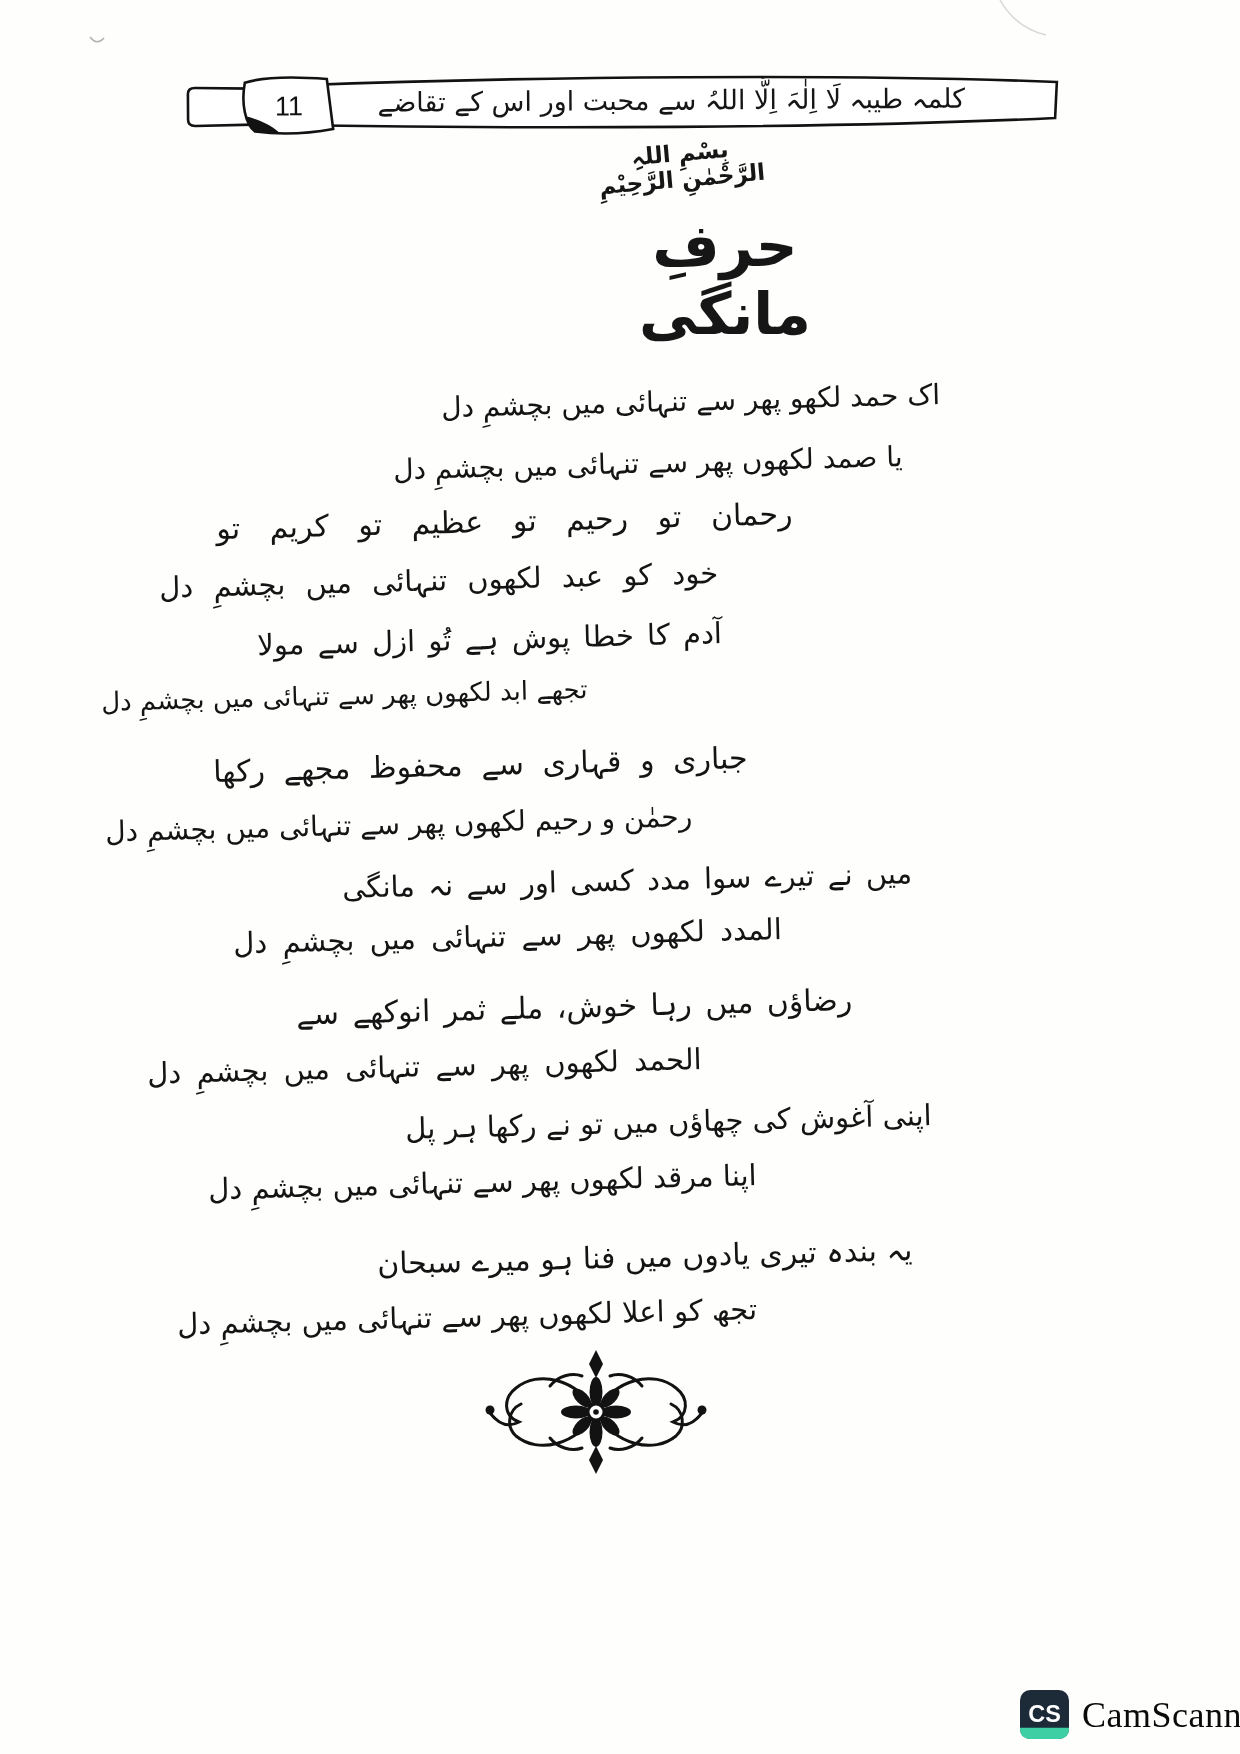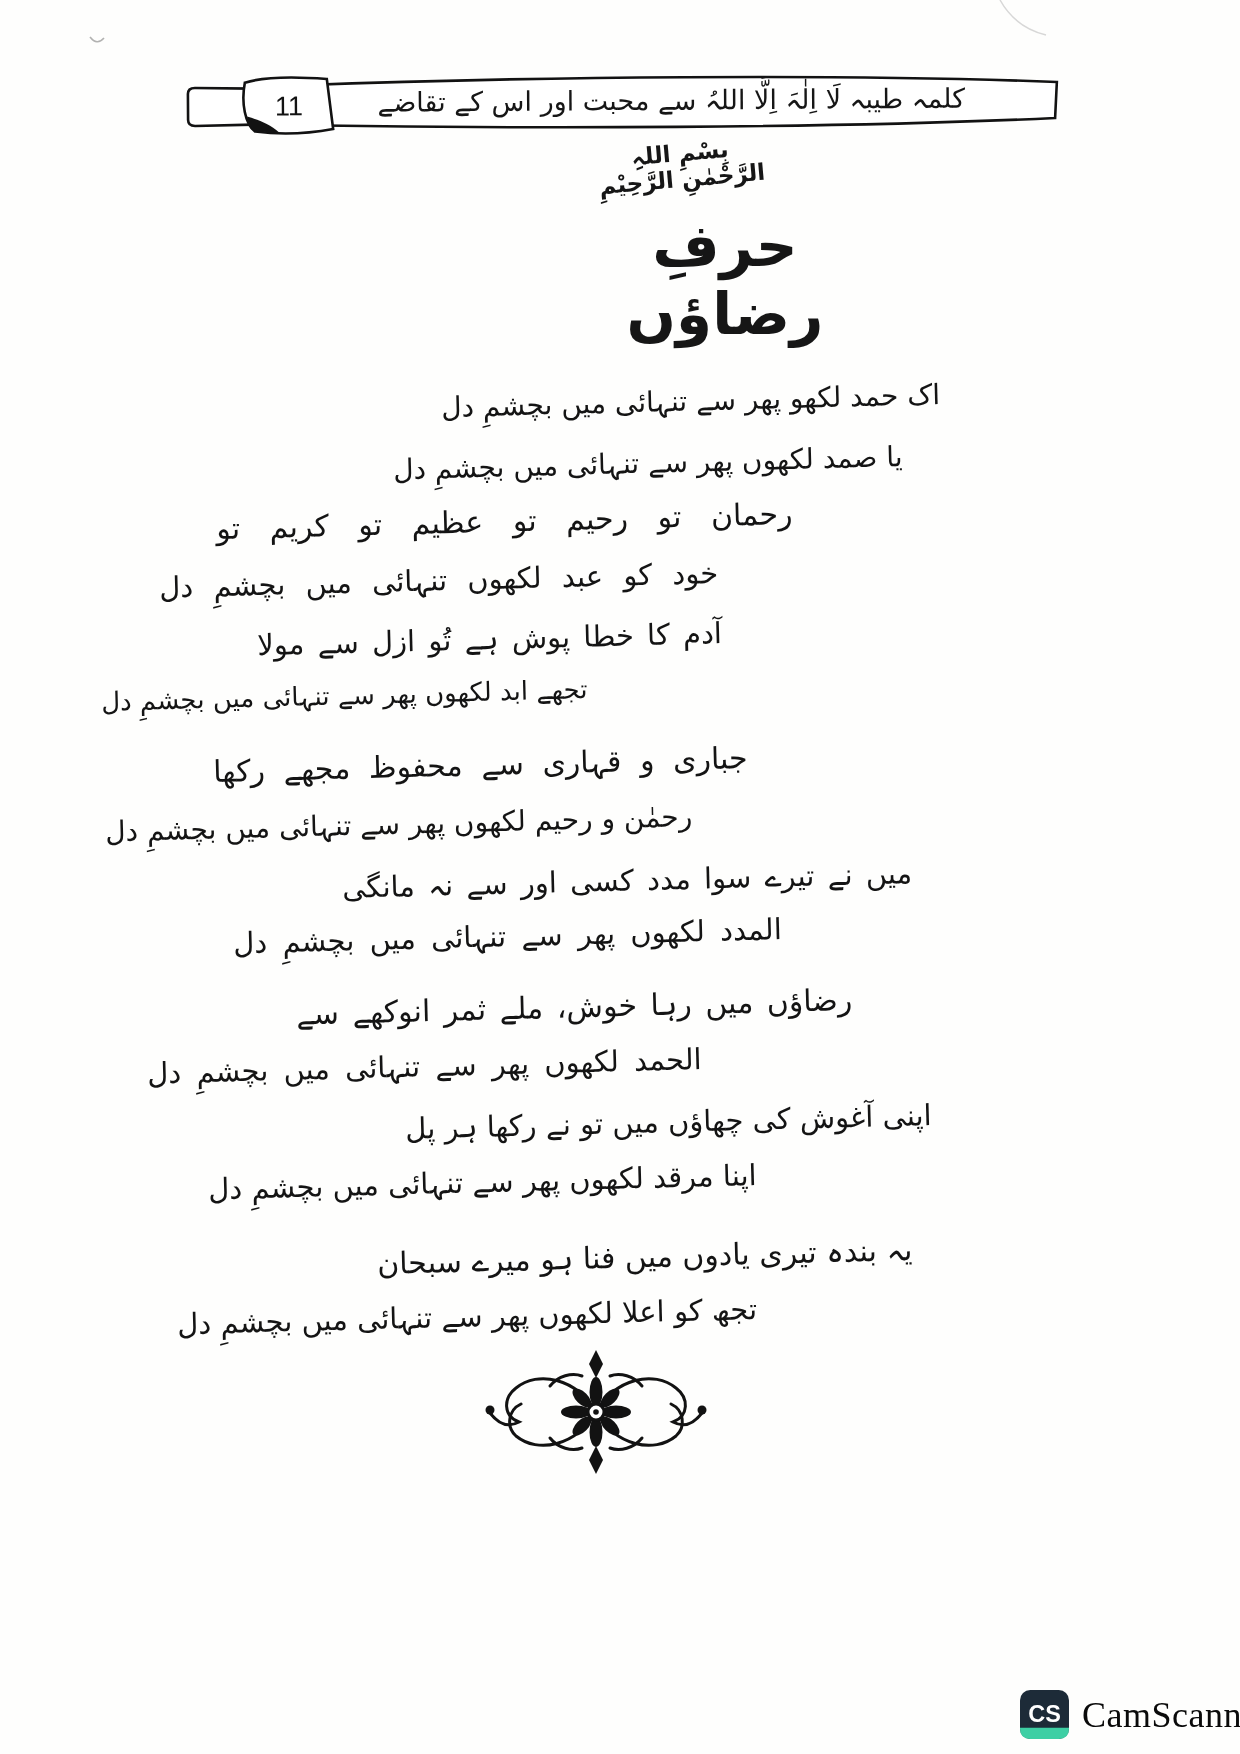--- a/index.html
+++ b/index.html
@@ -101,21 +101,21 @@
     <path d="M64,8 C88,1 122,3 146,5 L152,55 C124,60 96,60 74,57 C64,50 60,28 64,8 Z" fill="#ffffff" stroke="#121212" stroke-width="2.6"></path>
 
     <path d="M66,42 C66,50 69,55 74,57 L98,58 C88,49 76,45 66,42 Z" fill="#121212"></path>
     <text x="108" y="41" text-anchor="middle" font-size="27" fill="#121212" font-family="Liberation Sans, sans-serif">11</text>
   </svg>
   <div class="header-title">کلمہ طیبہ لَا اِلٰہَ اِلَّا اللہُ سے محبت اور اس کے تقاضے</div>
 </div>
 
 <div class="bismillah">بِسْمِ اللہِ الرَّحْمٰنِ الرَّحِیْمِ</div>
 
-<div class="section-title">حرفِ رضاؤں</div>
+<div class="section-title">حرفِ مانگی</div>
 
 <div class="poem">
   <div class="poem-line l0">اک حمد لکھو پھر سے تنہائی میں بچشمِ دل</div>
   <div class="poem-line l1">یا صمد لکھوں پھر سے تنہائی میں بچشمِ دل</div>
   <div class="poem-line l2">رحمان تو رحیم تو عظیم تو کریم تو</div>
   <div class="poem-line l3">خود کو عبد لکھوں تنہائی میں بچشمِ دل</div>
   <div class="poem-line l4">آدم کا خطا پوش ہے تُو ازل سے مولا</div>
   <div class="poem-line l5">تجھے ابد لکھوں پھر سے تنہائی میں بچشمِ دل</div>
   <div class="poem-line l6">جباری و قہاری سے محفوظ مجھے رکھا</div>
   <div class="poem-line l7">رحمٰن و رحیم لکھوں پھر سے تنہائی میں بچشمِ دل</div>

